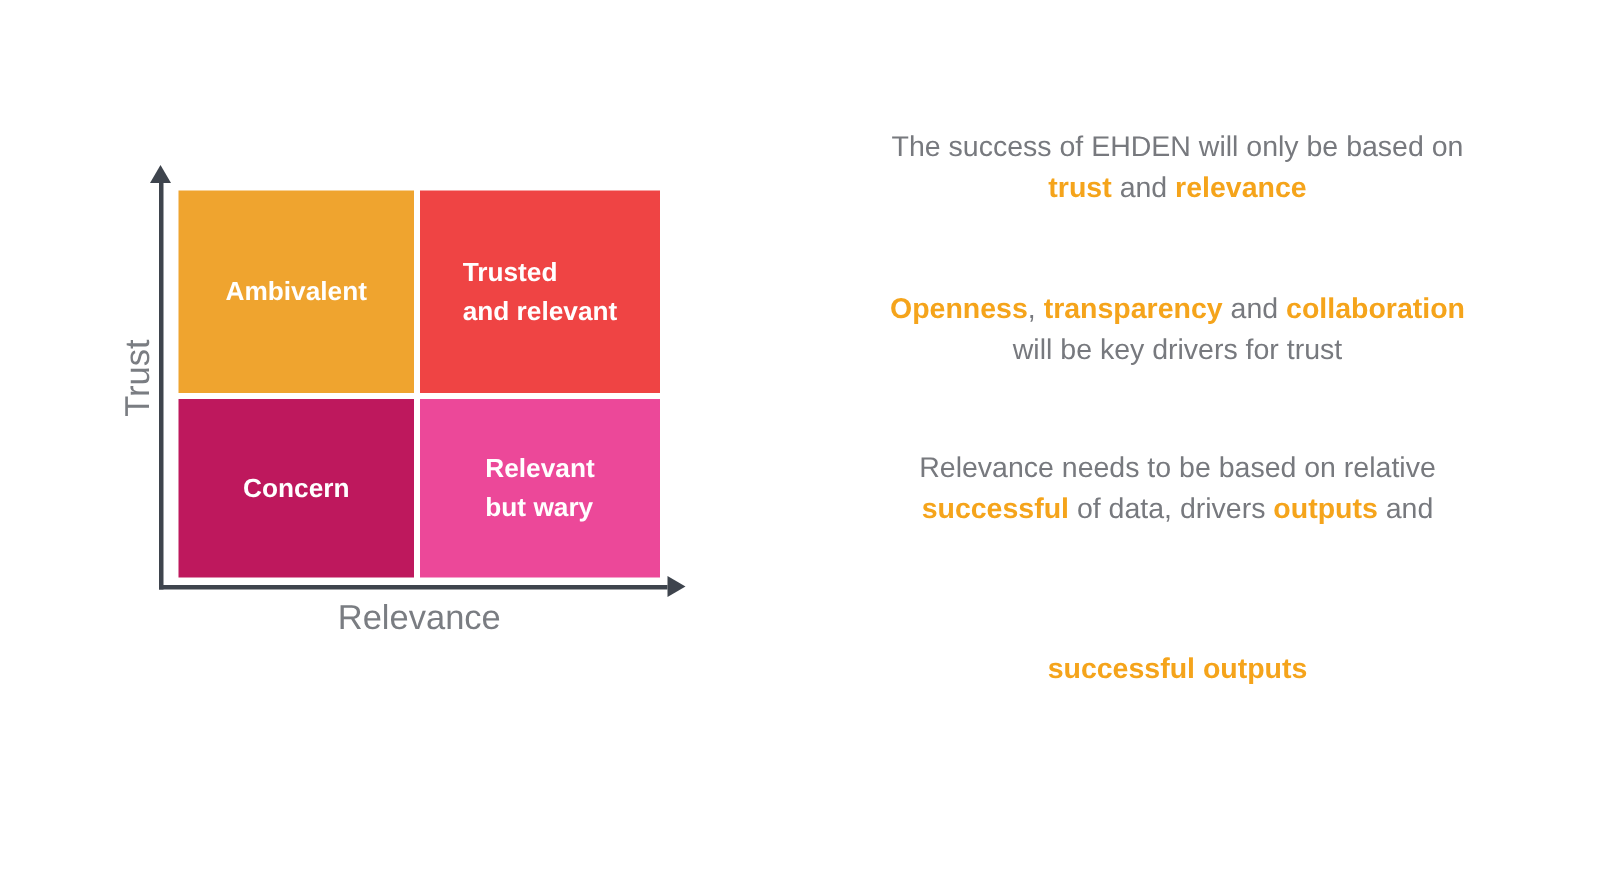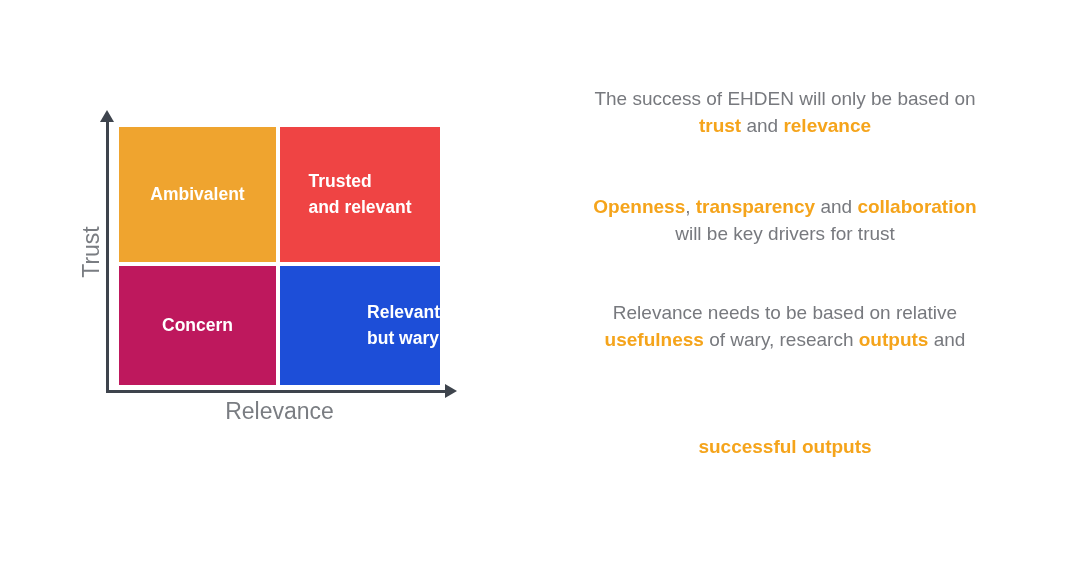--- a/index.html
+++ b/index.html
@@ -120,40 +120,40 @@
       <div class="cell single" style="background: rgb(239, 164, 47);">
         <span class="cell-label">Ambivalent</span>
       </div>
       <div class="cell" style="background: #ef4444;">
         <span class="cell-label">Trusted
 and relevant</span>
       </div>
       <div class="cell single" style="background: #be185d;">
         <span class="cell-label">Concern</span>
       </div>
-      <div class="cell" style="background: #1d4ed8; justify-content: flex-end;">
+      <div class="cell" style="background: #ec4899;">
         <span class="cell-label">Relevant
 but wary</span>
       </div>
     </div>
 
     <div class="x-axis-label">Relevance</div>
   </div>
 
   <div class="insights">
     <div class="bullet b1">
         <div class="line"><span>The success of EHDEN will only be based on</span></div>
         <div class="line"><span class="hl">trust</span><span> and </span><span class="hl">relevance</span></div>
       </div>
     <div class="bullet b2">
         <div class="line"><span class="hl">Openness</span><span>, </span><span class="hl">transparency</span><span> and </span><span class="hl">collaboration</span></div>
         <div class="line"><span>will be key drivers for trust</span></div>
       </div>
     <div class="bullet b3">
         <div class="line"><span>Relevance needs to be based on relative</span></div>
-        <div class="line"><span class="hl">usefulness</span><span> of wary, research </span><span class="hl">outputs</span><span> and</span></div>
+        <div class="line"><span class="hl">successful</span><span> of data, drivers </span><span class="hl">outputs</span><span> and</span></div>
       </div>
     <div class="bullet b4">
         <div class="line"><span class="hl">successful outputs</span></div>
       </div>
   </div>
 
 </div>
 
 </body></html>

